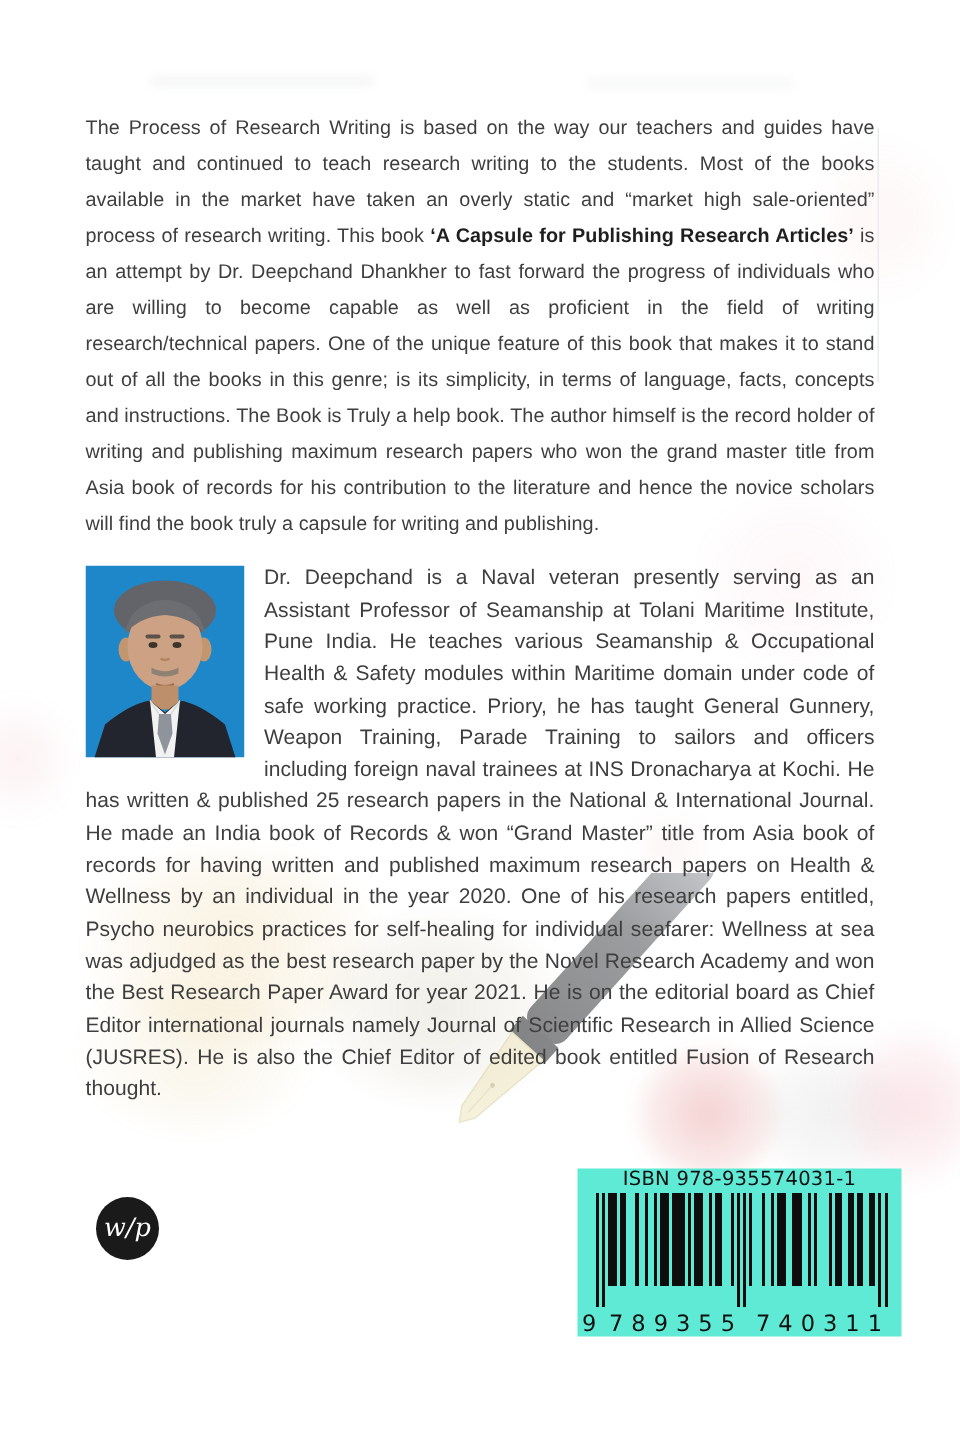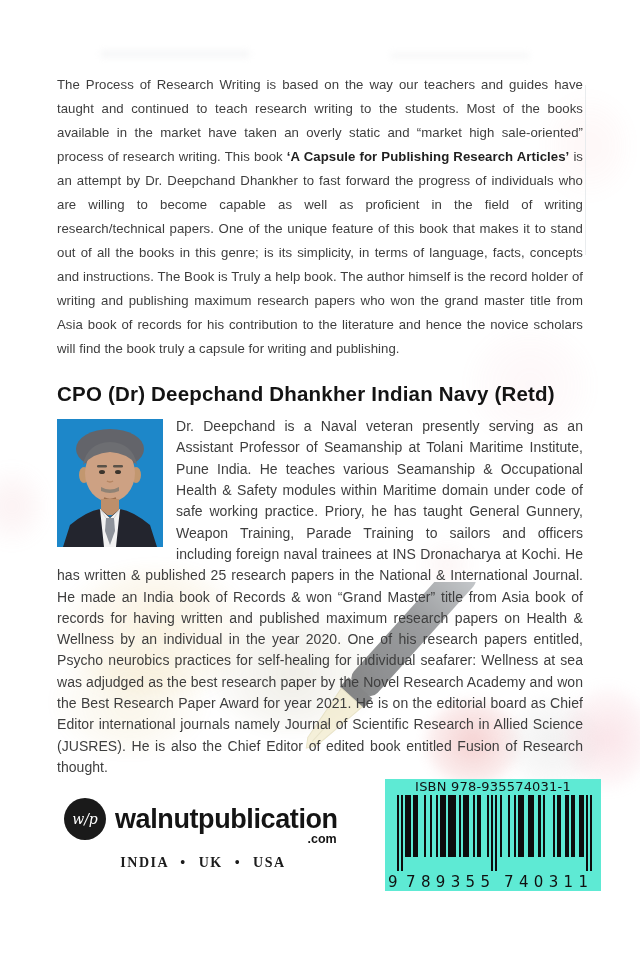--- a/index.html
+++ b/index.html
@@ -22,21 +22,21 @@
     margin:21px 0 10px 0;font-size:20.5px;font-weight:700;color:#141414;letter-spacing:.2px;
   }
   .bio{font-size:14px;line-height:21.3px;text-align:justify;letter-spacing:.05px;}
   .author-photo{float:left;width:106px;height:128px;margin:3px 13px 3px 0;display:block;}
   
   .logo-block{position:absolute;left:64px;top:798px;width:278px;}
   .logo-row{display:flex;align-items:center;gap:9px;}
   .monogram{
     width:42px;height:42px;border-radius:50%;background:#1a1a1a;color:#ffffff;
     display:flex;align-items:center;justify-content:center;
-    font-family:"DejaVu Serif",serif;font-style:italic;font-size:14px;flex:0 0 auto;
+    font-family:"DejaVu Serif",serif;font-style:italic;font-size:17px;flex:0 0 auto;
   }
   .wordmark-wrap{position:relative;}
   .wordmark{font-size:27px;font-weight:700;color:#141414;letter-spacing:-.4px;white-space:nowrap;}
   .tld{position:absolute;right:1px;bottom:-11px;font-size:12.5px;font-weight:700;color:#141414;}
   .countries{
     margin-top:15px;text-align:center;width:100%;
     font-family:"Liberation Serif",serif;font-weight:700;font-size:14px;
     letter-spacing:1.5px;word-spacing:7px;color:#1c1c1c;
   }
   
@@ -81,21 +81,20 @@
         <line x1="0" y1="136" x2="0" y2="158" stroke="#d8cfa0" stroke-width="1"></line>
       </g>
     </svg>
   </div>
 </div>
 
 <div class="content">
 
   <p class="synopsis"><span>The Process of Research Writing is based on the way our teachers and guides have taught and continued to teach research writing to the students. Most of the books available in the market have taken an overly static and “market high sale-oriented” process of research writing. This book </span><span class="bold">‘A Capsule for Publishing Research Articles’</span><span> is an attempt by Dr. Deepchand Dhankher to fast forward the progress of individuals who are willing to become capable as well as proficient in the field of writing research/technical papers. One of the unique feature of this book that makes it to stand out of all the books in this genre; is its simplicity, in terms of language, facts, concepts and instructions.  The Book is Truly a help book. The author himself is the record holder of writing and publishing maximum research papers who won the grand master title from Asia book of records for his contribution to the literature and hence the novice scholars will find the book truly a capsule for writing and publishing.</span></p>
 
-  <h2 class="author-heading">CPO (Dr) Deepchand Dhankher Indian Navy (Retd)</h2>
 
   <div class="bio">
     <svg class="author-photo" viewBox="0 0 106 128" preserveAspectRatio="none">
       <rect x="0" y="0" width="106" height="128" fill="#1d87c9"></rect>
       <ellipse cx="53" cy="30" rx="34" ry="20" fill="#63646a"></ellipse>
       <ellipse cx="27" cy="56" rx="5" ry="8" fill="#c2976f"></ellipse>
       <ellipse cx="79" cy="56" rx="5" ry="8" fill="#c2976f"></ellipse>
       <ellipse cx="53" cy="54" rx="25" ry="29" fill="#cda183"></ellipse>
       <path d="M 26 46 Q 30 24 53 23 Q 76 24 80 46 Q 70 34 53 33 Q 36 34 26 46 Z" fill="#6d6e72"></path>
       <rect x="40" y="46" width="10" height="2.6" rx="1.3" fill="#5a5248"></rect>
@@ -112,26 +111,21 @@
       <line x1="43" y1="90" x2="49" y2="99" stroke="#d9d9d9" stroke-width="1"></line>
       <line x1="63" y1="90" x2="57" y2="99" stroke="#d9d9d9" stroke-width="1"></line>
     </svg>
     <span>Dr. Deepchand is a Naval veteran presently serving as an Assistant Professor of Seamanship at Tolani Maritime Institute, Pune India. He teaches various Seamanship &amp; Occupational Health &amp; Safety modules within Maritime domain under code of safe working practice. Priory, he has taught General Gunnery, Weapon Training, Parade Training to sailors and officers including foreign naval trainees at INS Dronacharya at Kochi. He has written &amp; published 25 research papers in the National &amp; International Journal. He made an India book of Records &amp; won “Grand Master” title from Asia book of records for having written and published maximum research papers on Health &amp; Wellness by an individual in the year 2020. One of his research papers entitled, Psycho neurobics practices for self-healing for individual seafarer: Wellness at sea was adjudged as the best research paper by the Novel Research Academy and won the Best Research Paper Award for year 2021. He is on the editorial board as Chief Editor international journals namely Journal of Scientific Research in Allied Science (JUSRES). He is also the Chief Editor of edited book entitled Fusion of Research thought.</span>
   </div>
 </div>
 
 <div class="logo-block">
   <div class="logo-row">
     <div class="monogram">w/p</div>
-    <div class="wordmark-wrap">
-      <div class="wordmark">walnutpublication</div>
-      <div class="tld">.com</div>
-    </div>
   </div>
-  <div class="countries">INDIA • UK • USA</div>
 </div>
 
 <div class="barcode-box">
   <div class="isbn-label">ISBN 978-935574031-1</div>
   <svg id="ean-svg" width="216" height="96" viewBox="0 0 216 96" shape-rendering="crispEdges">
     <g id="ean-bars">
         <rect x="12.00" y="0" width="2.05" height="76"></rect>
         <rect x="16.10" y="0" width="2.05" height="76"></rect>
         <rect x="20.20" y="0" width="6.15" height="62"></rect>
         <rect x="28.40" y="0" width="4.10" height="62"></rect>

